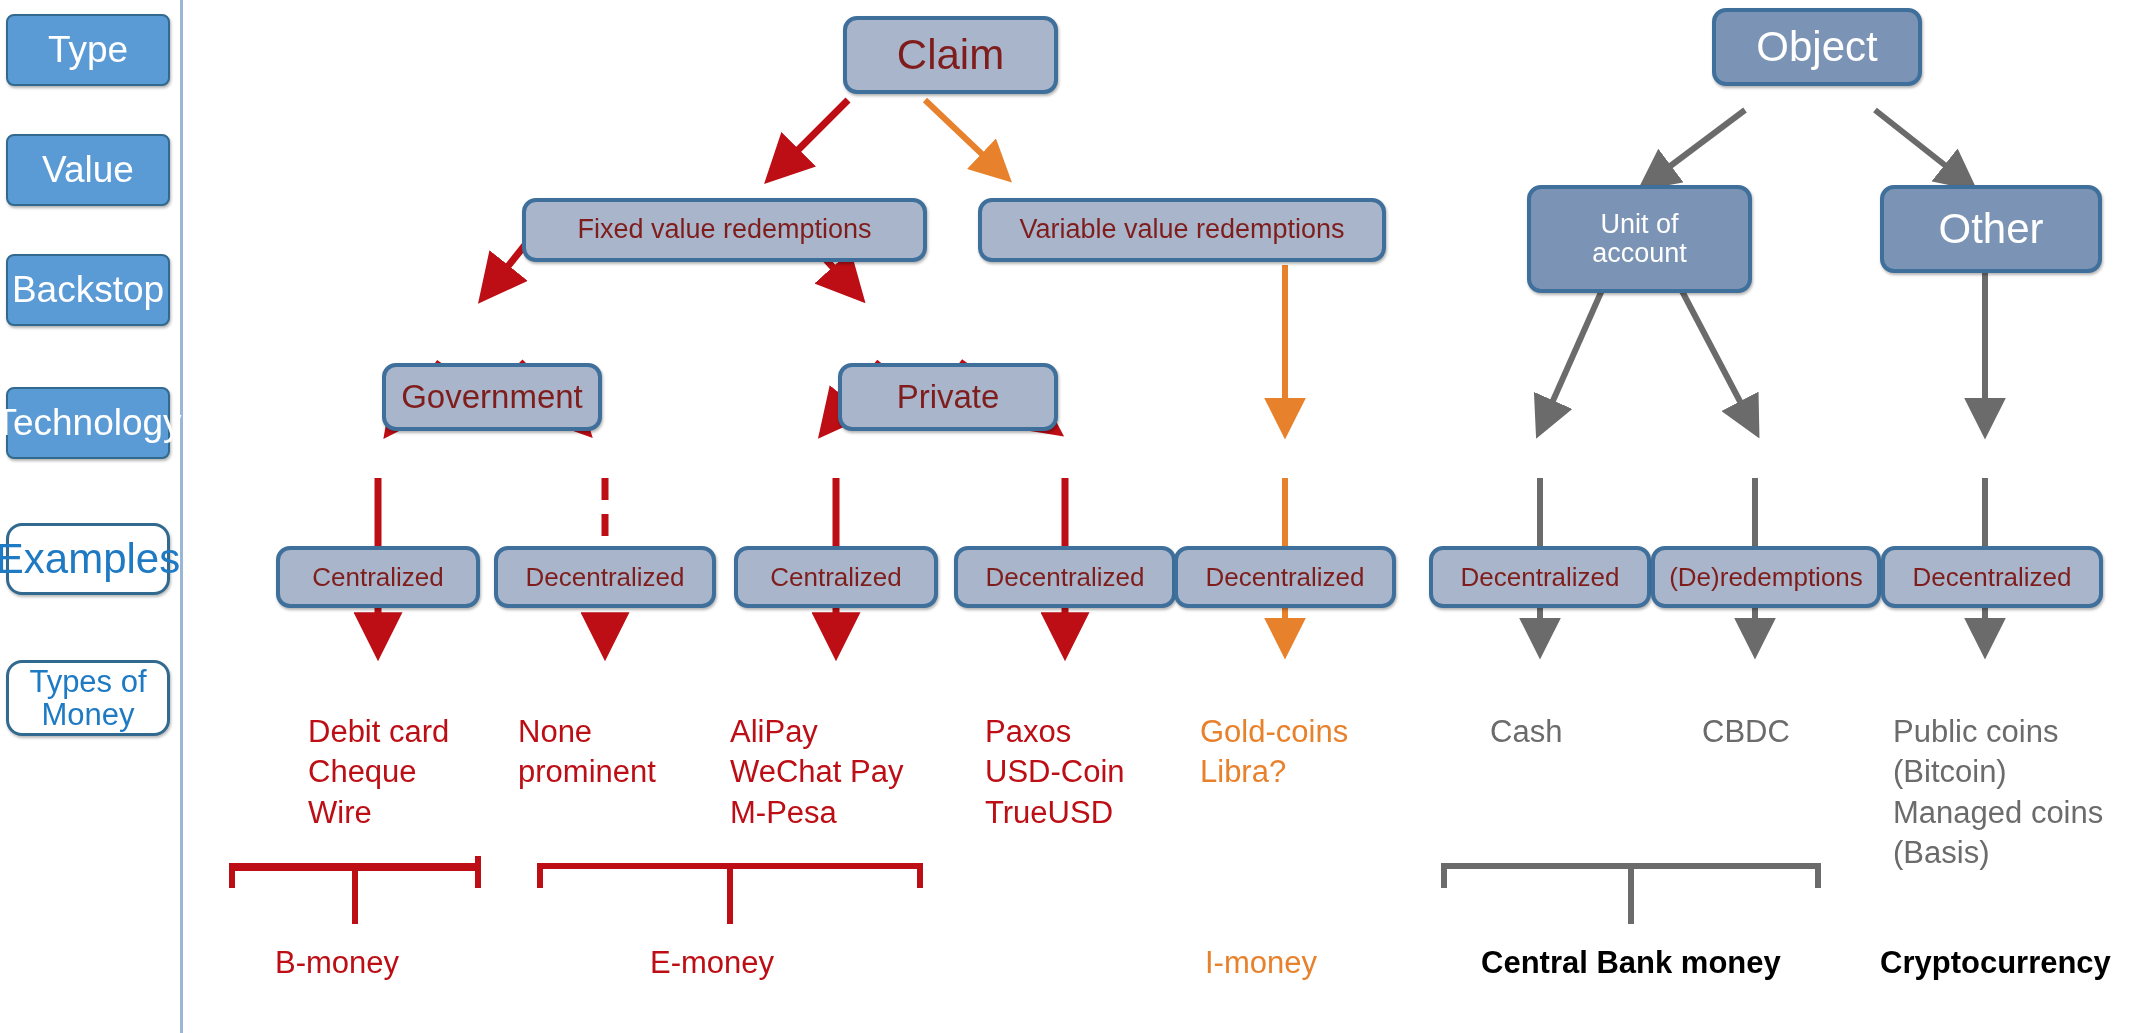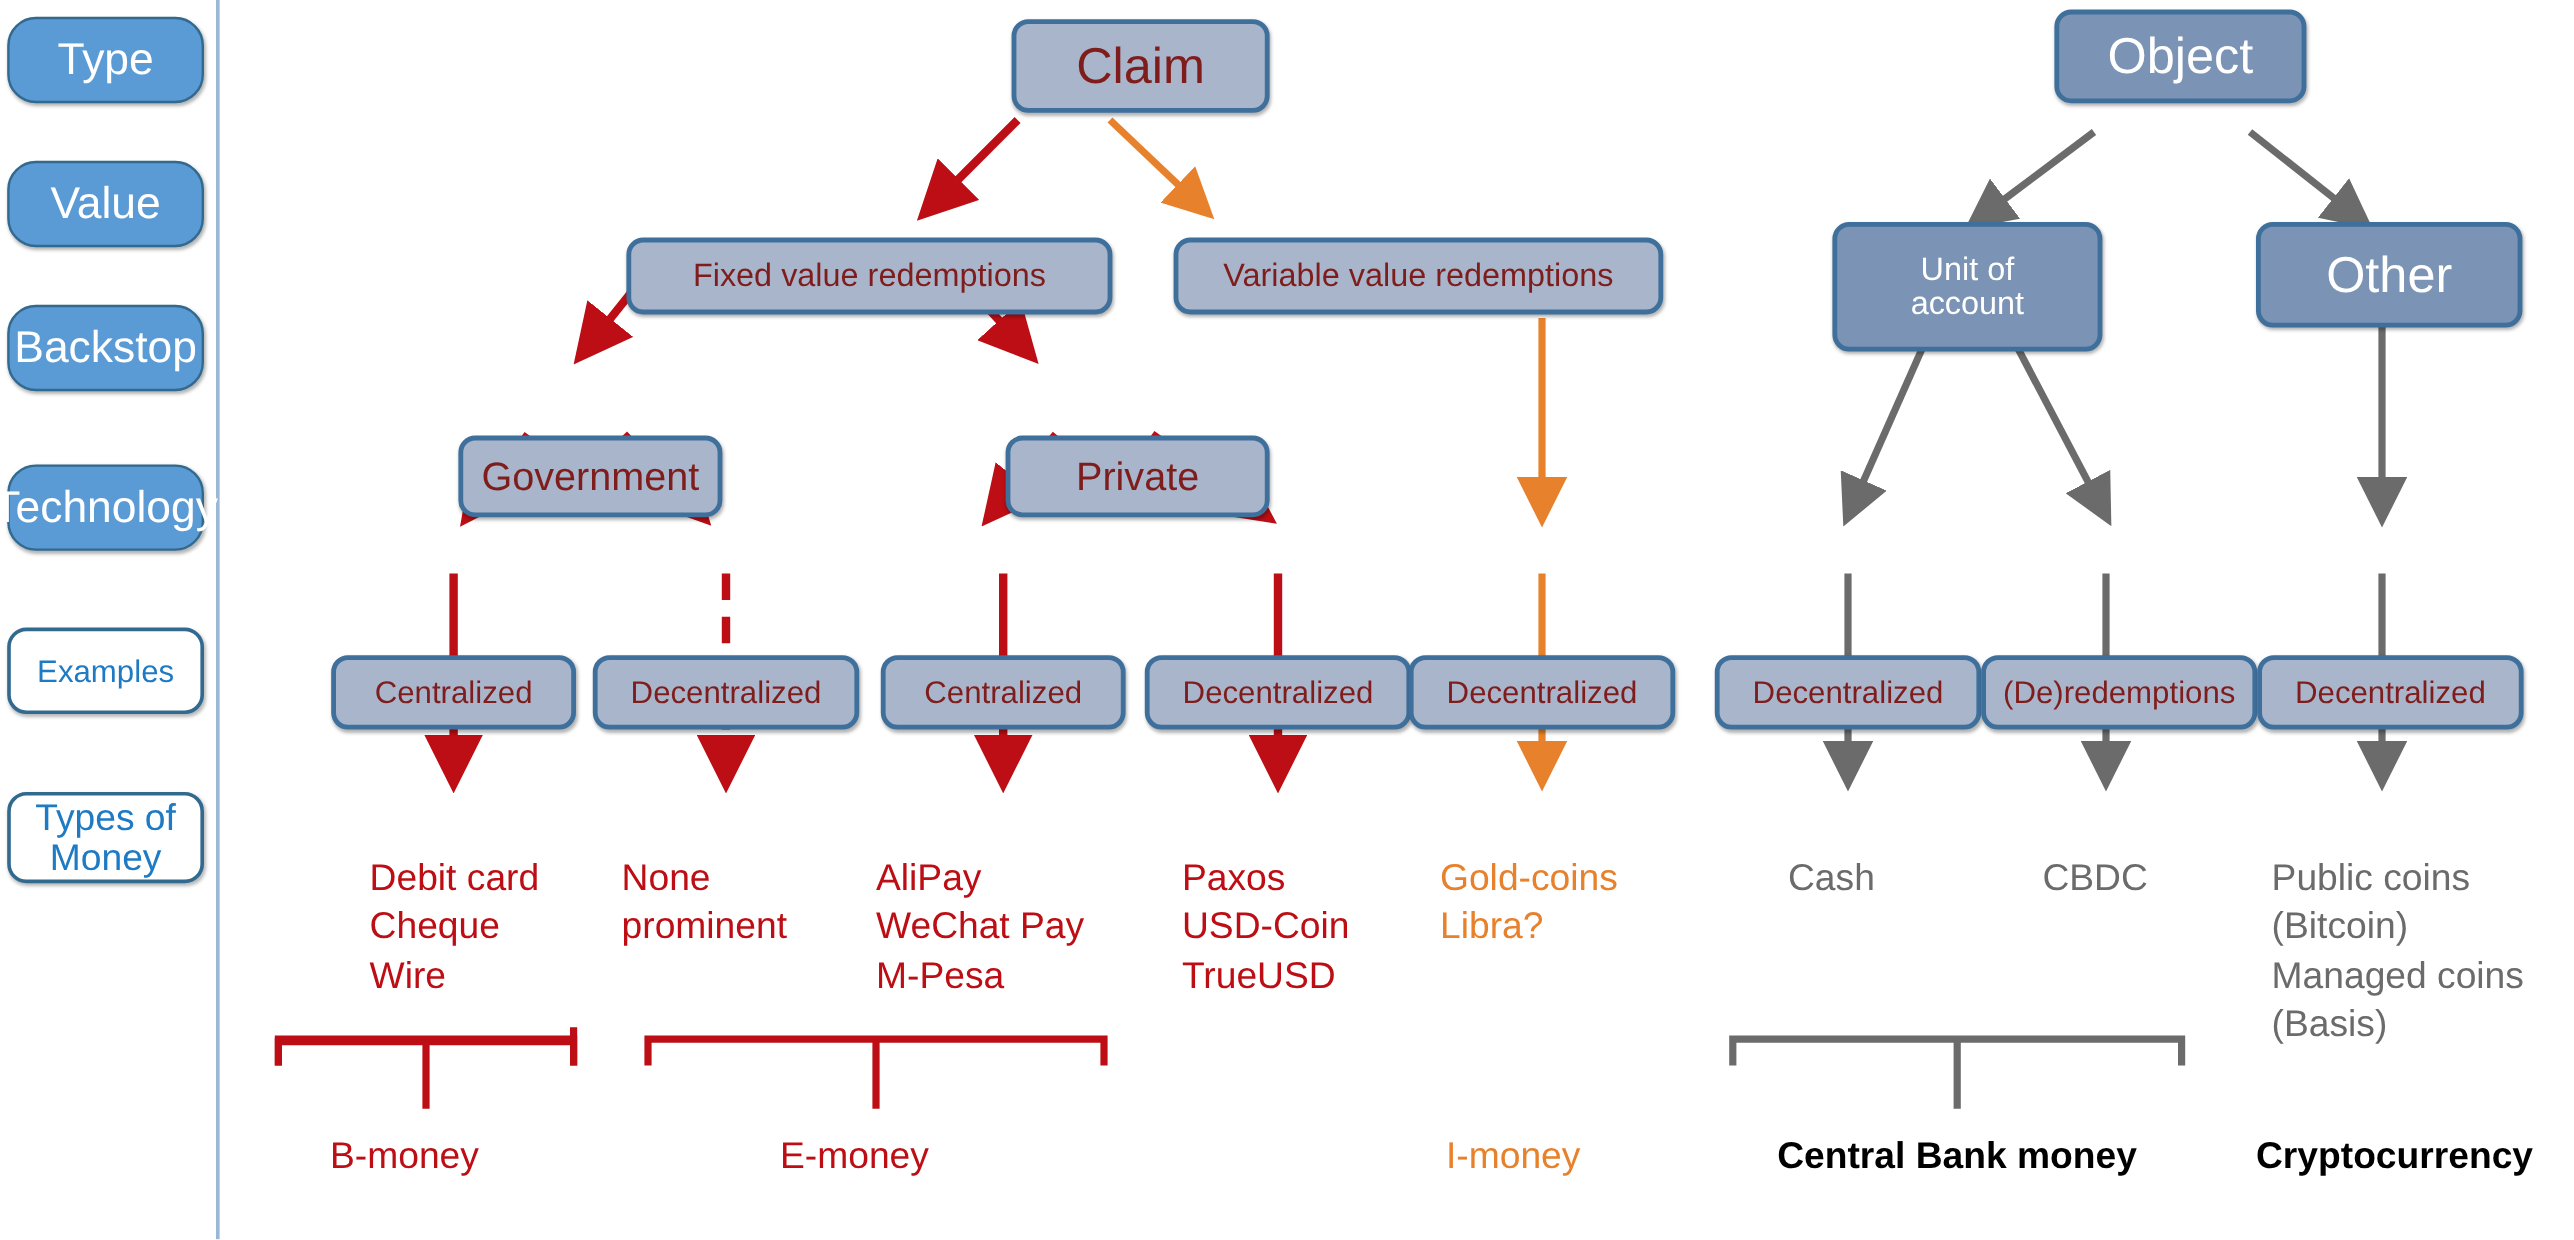--- a/index.html
+++ b/index.html
@@ -35,29 +35,29 @@
     text-align: center;
     border-radius: 14px;
     line-height: 1.08;
   }
   
   .rail {
     background: #5b9bd5;
     border: 2.5px solid #31698f;
     color: #ffffff;
     font-size: 37px;
-    border-radius: 24px;
+    border-radius: 8px;
     box-shadow: 1px 2px 3px rgba(0,0,0,0.30);
   }
   
   .rail-open {
     background: #ffffff;
     border: 3px solid #31698f;
     color: #1f7ac4;
-    font-size: 26px;
+    font-size: 42px;
     border-radius: 16px;
     box-shadow: 1px 2px 3px rgba(0,0,0,0.28);
   }
   
   .box-light {
     background: #a8b5ca;
     border: 4px solid #3f6f9b;
     color: #7f1d1d;
     box-shadow: 1px 2px 3px rgba(0,0,0,0.30);
   }

